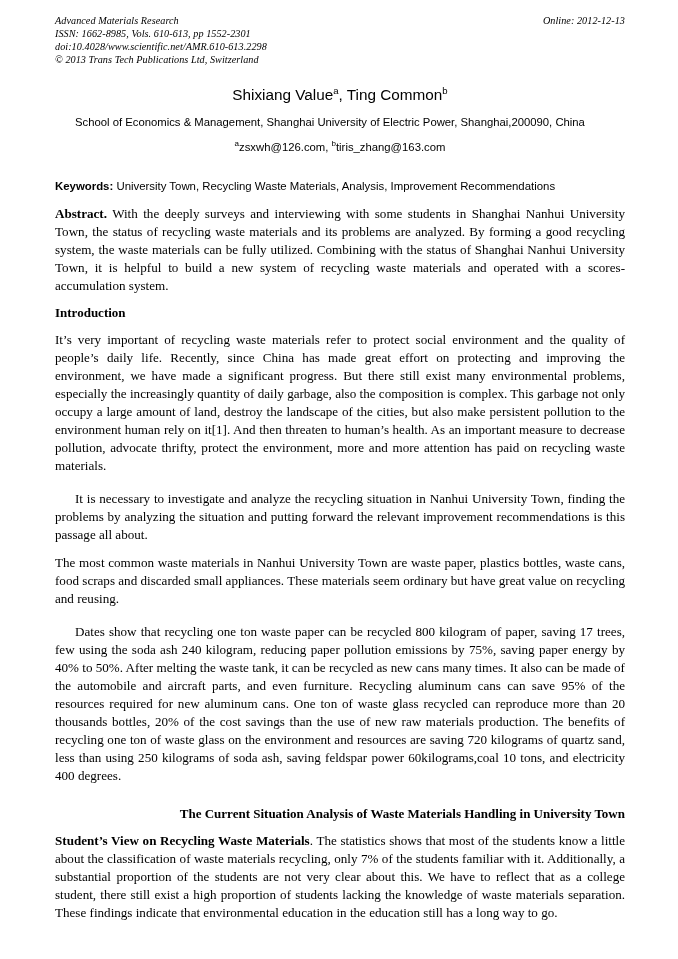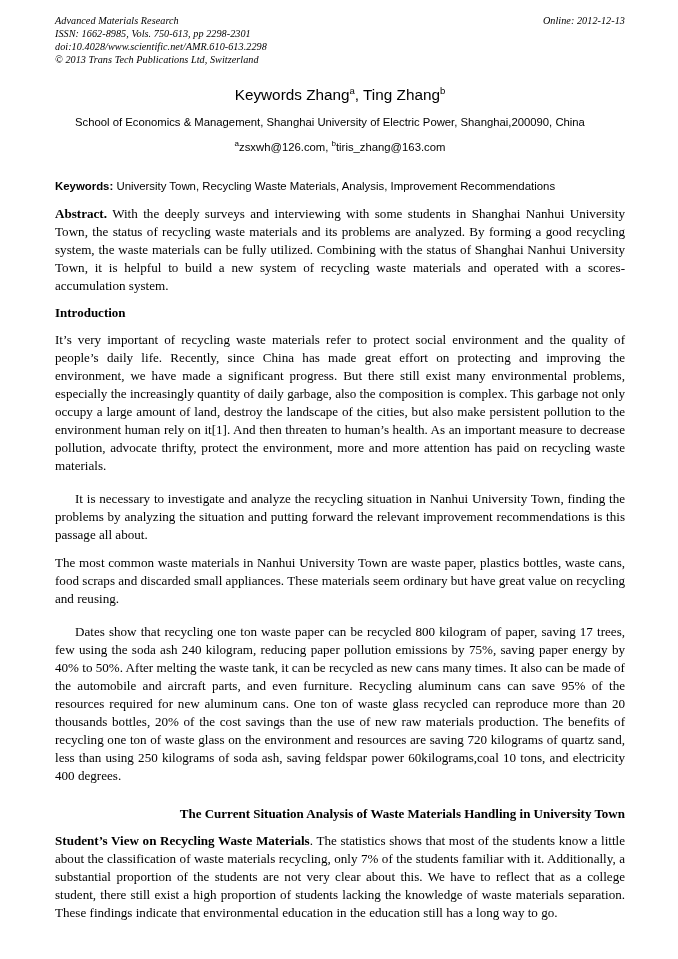--- a/index.html
+++ b/index.html
@@ -146,28 +146,28 @@
   }
 </style>
 </head>
 <body>
 
 <div class="page">
 
   <div class="journal-header">
     <div class="online-date">Online: 2012-12-13</div>
     <div class="jline">Advanced Materials Research</div>
-    <div class="jline">ISSN: 1662-8985, Vols. 750-613, pp 2298-2301</div>
+    <div class="jline">ISSN: 1662-8985, Vols. 610-613, pp 1552-2301</div>
     <div class="jline">doi:10.4028/www.scientific.net/AMR.610-613.2298</div>
     <div class="jline">© 2013 Trans Tech Publications Ltd, Switzerland</div>
   </div>
 
 
   <div class="authors">
-    <span>Keywords Zhang</span><sup>a</sup><span>, </span><span>Ting Zhang</span><sup>b</sup>
+    <span>Shixiang Value</span><sup>a</sup><span>, </span><span>Ting Common</span><sup>b</sup>
   </div>
 
   <div class="affiliation">School of Economics &amp; Management, Shanghai University of Electric Power, Shanghai,200090, China</div>
 
   <div class="emails">
     <sup>a</sup><span>zsxwh@126.com,&nbsp;</span><sup>b</sup><span>tiris_zhang@163.com</span>
   </div>
 
   <div class="keywords">
     <span class="kw-label">Keywords:</span><span> University Town, Recycling Waste Materials, Analysis, Improvement Recommendations</span>

